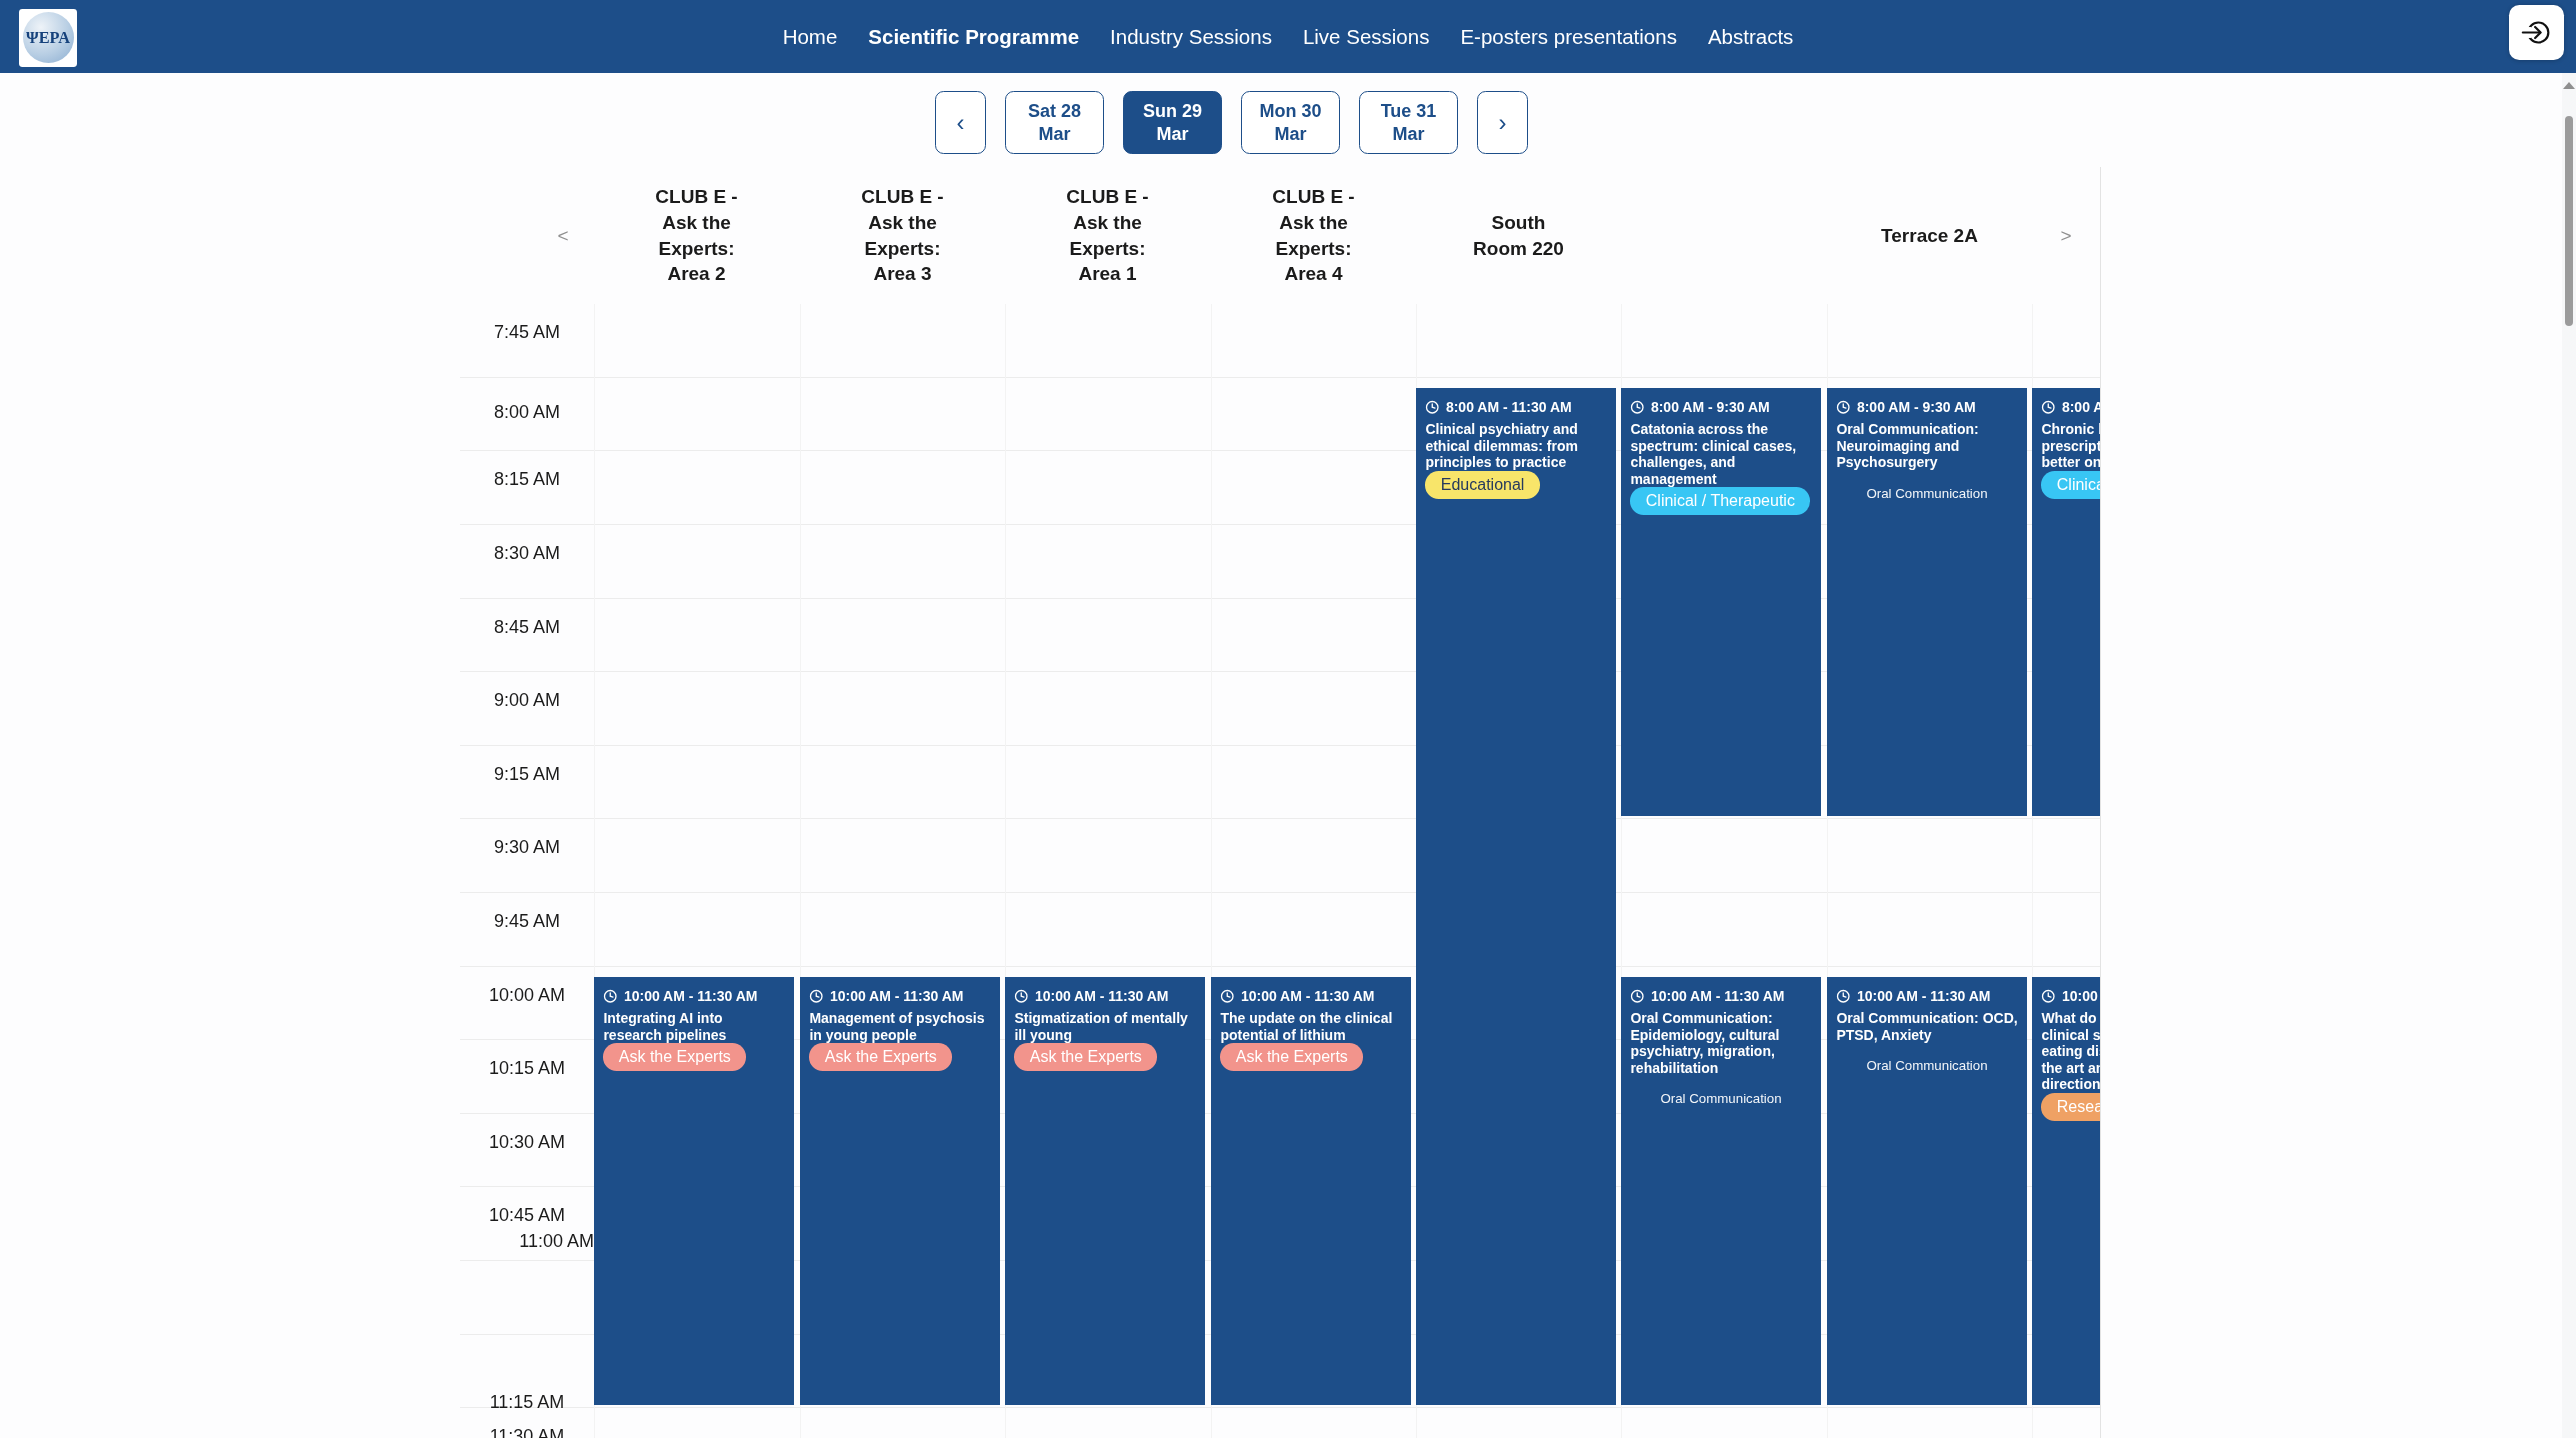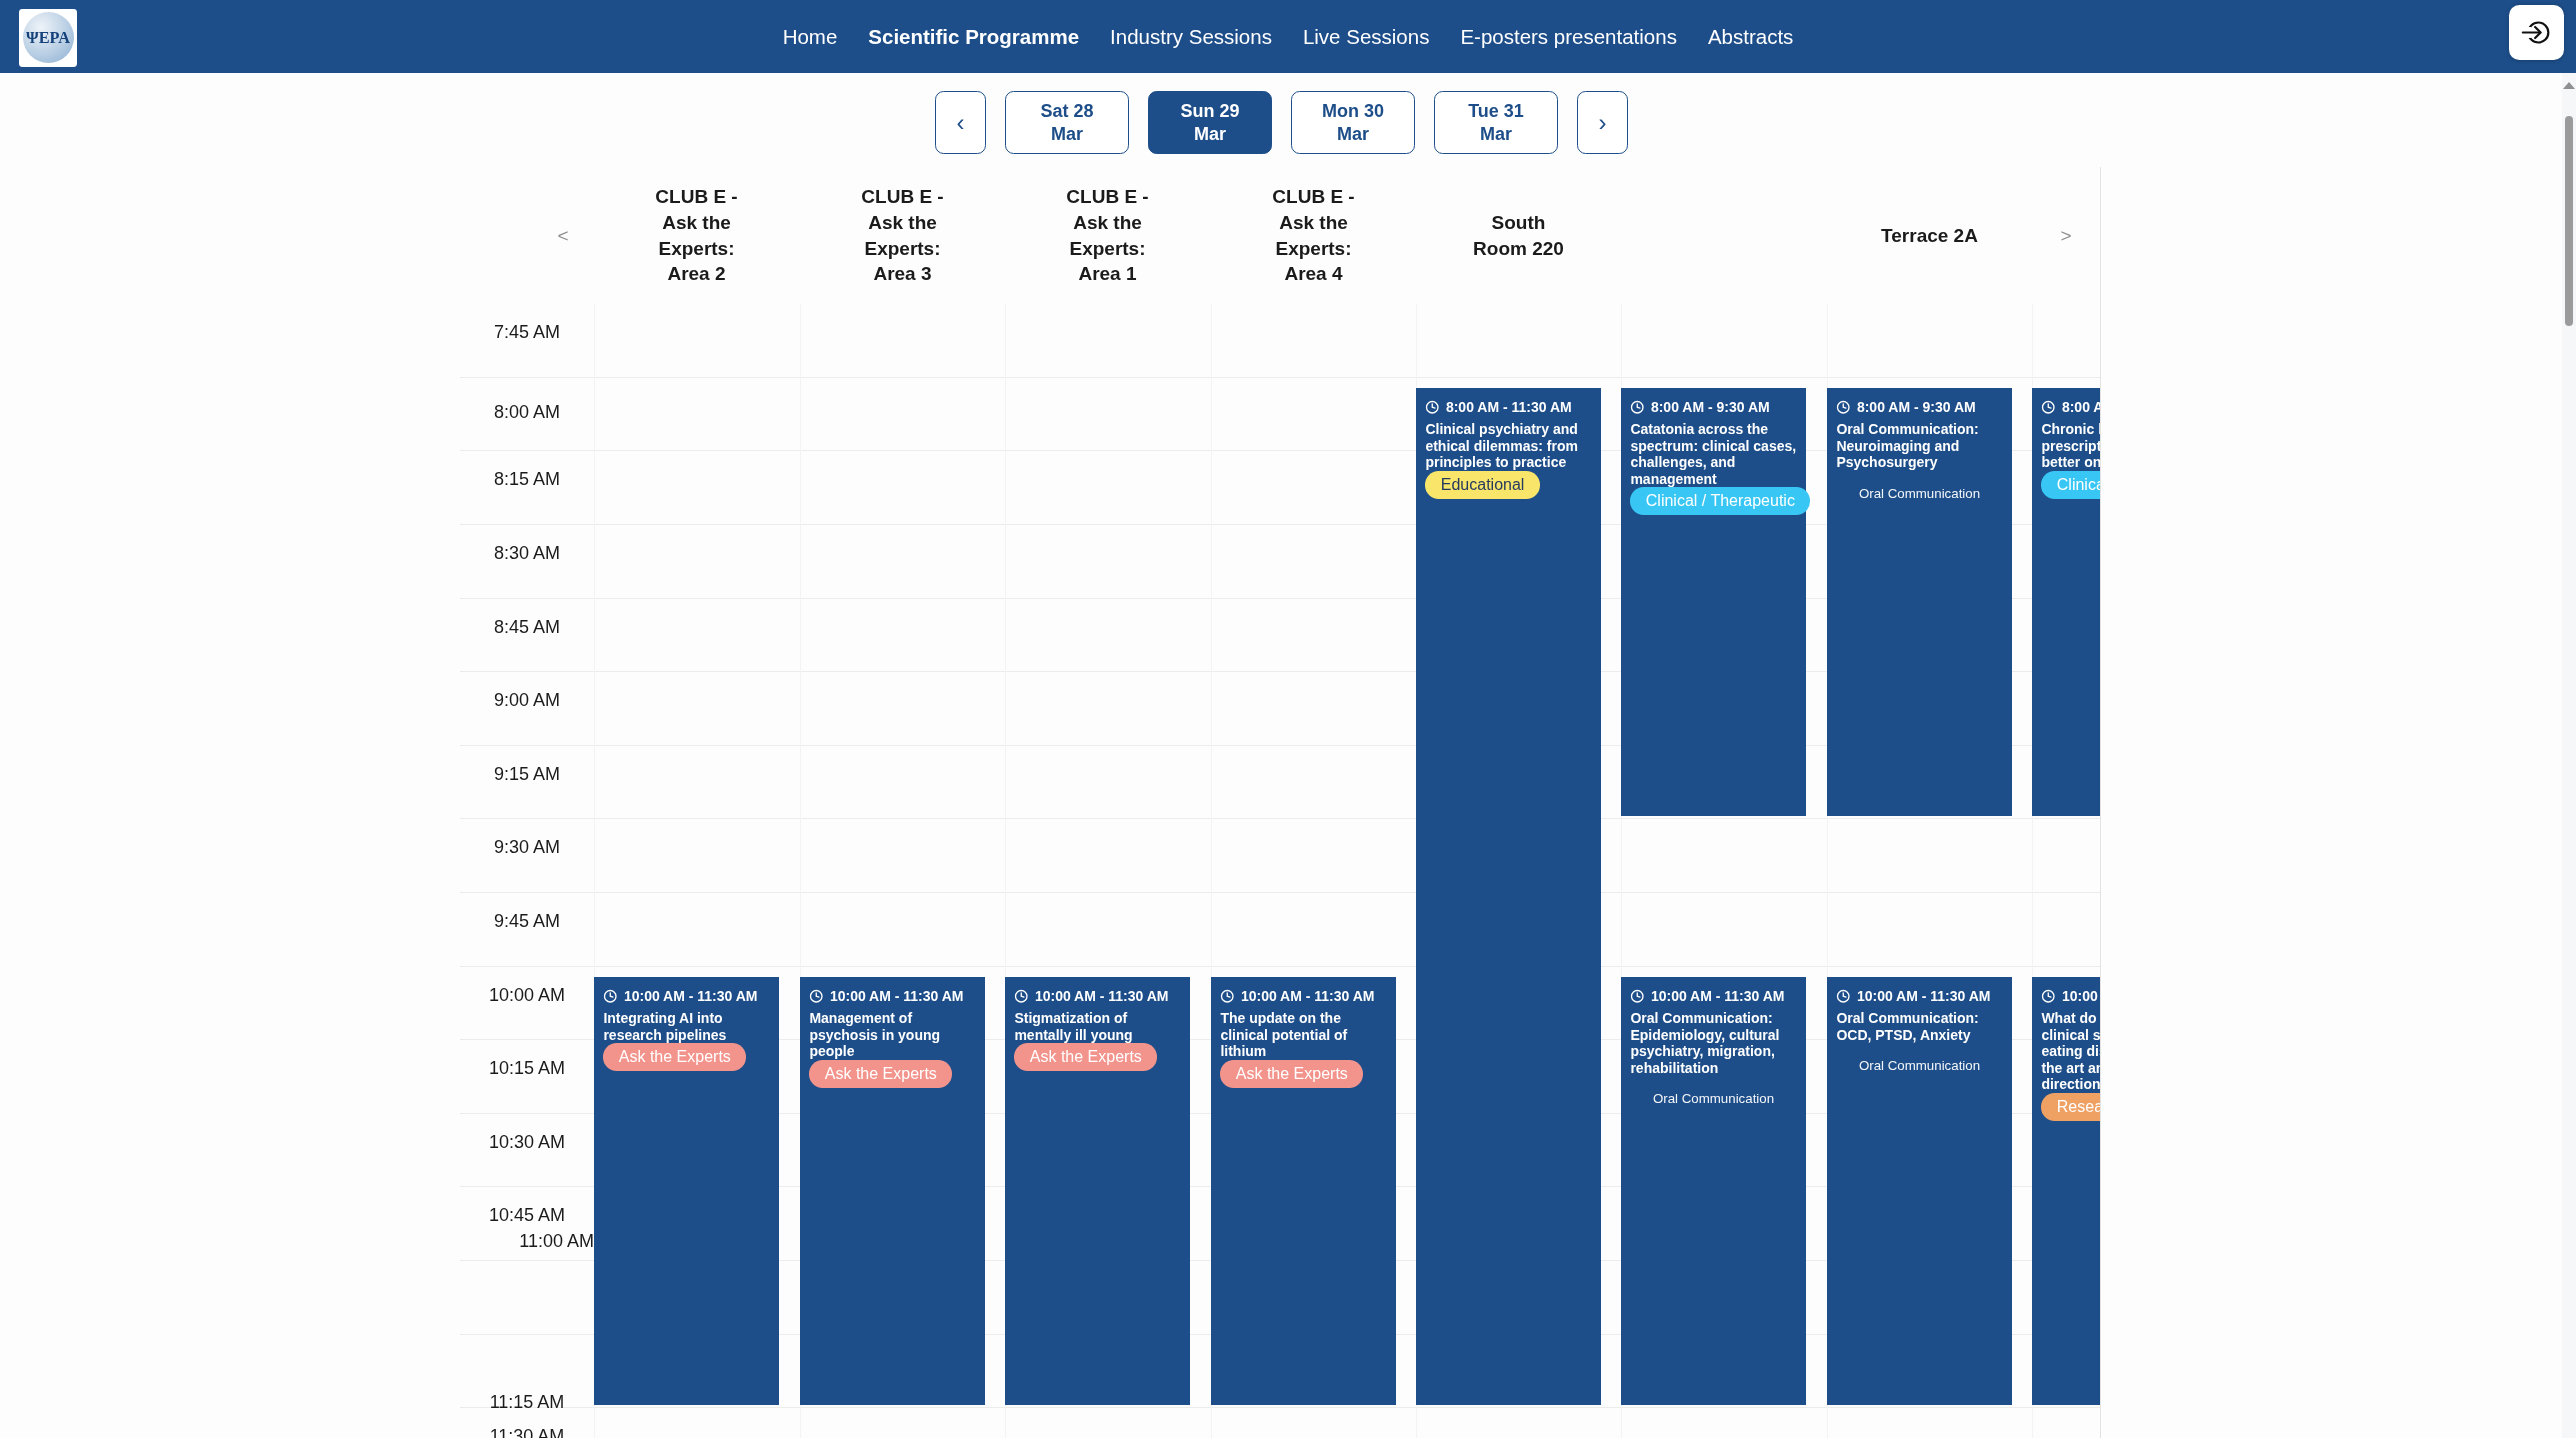--- a/index.html
+++ b/index.html
@@ -17,35 +17,35 @@
     background:radial-gradient(circle at 35% 30%, #eef3f8, #b9cfe4 55%, #89acd0);
     display:flex;align-items:center;justify-content:center;color:#16427c;
     font-family:"Liberation Serif", serif;font-weight:bold;font-size:16.3px;}
   .login-btn{position:absolute;top:5.1px;right:12px;width:55px;height:55px;background:#ffffff;border-radius:10.3px;
     box-shadow:0 0.9px 4.3px rgba(0,0,0,.20);display:flex;align-items:center;justify-content:center;cursor:pointer;z-index:6;}
   
   .date-nav{position:absolute;top:91px;left:935px;display:flex;gap:19px;}
   .date-btn{height:63px;border:0.9px solid #1d4e89;border-radius:8.6px;background:#ffffff;color:#1d4e89;
     font-weight:bold;font-size:18px;line-height:1.25;display:flex;flex-direction:column;align-items:center;justify-content:center;
     cursor:pointer;box-sizing:border-box;}
-  .date-btn.date{width:124px;}
+  .date-btn.date{width:99px;}
   .date-btn.chev{width:51px;font-size:24px;font-weight:normal;}
   .date-btn.selected{background:#1d4e89;color:#ffffff;}
   
   .grid-head{position:absolute;left:460px;top:167px;width:1640px;height:137px;border-right:0.9px solid #e3e3e3;overflow:hidden;}
   .col-label{position:absolute;top:0;height:137px;width:205px;display:flex;align-items:center;justify-content:center;
     text-align:center;font-weight:bold;font-size:19px;color:#1b1b1b;line-height:1.35;}
   .head-arrow{position:absolute;top:0;height:137px;width:34px;display:flex;align-items:center;justify-content:center;
     color:#8f8f8f;font-size:19px;cursor:pointer;}
   
   .grid-body{position:absolute;left:460px;top:304px;width:1640px;height:1135px;border-right:0.9px solid #e3e3e3;overflow:hidden;}
   .row-line{position:absolute;left:0;width:100%;height:0.9px;background:#ececec;}
   .col-line{position:absolute;top:0;bottom:0;width:0.9px;background:#f3f3f3;}
   .time-label{position:absolute;left:0;width:134px;text-align:center;font-size:18px;color:#1b1b1b;transform:translateY(-50%);}
-  .event{position:absolute;width:185px;background:#1d4e89;color:#ffffff;padding:11px 9.4px;box-sizing:border-box;cursor:pointer;}
+  .event{position:absolute;width:200px;background:#1d4e89;color:#ffffff;padding:11px 9.4px;box-sizing:border-box;cursor:pointer;}
   .ev-time{display:flex;align-items:center;gap:6px;font-weight:bold;font-size:14px;white-space:nowrap;}
   .ev-title{font-weight:bold;font-size:14px;line-height:1.18;margin-top:6px;}
   .ev-title .tl{white-space:nowrap;}
   .ev-badge{display:inline-block;padding:5.1px 15.4px;border-radius:13.7px;font-size:16px;white-space:nowrap;}
   .badge-educational{background:#f8e56a;color:#263a5e;}
   .badge-clinical{background:#38c6f4;color:#ffffff;}
   .badge-ask{background:#f2948c;color:#ffffff;}
   .badge-research{background:#efa164;color:#ffffff;}
   .ev-tag{margin-top:15.4px;text-align:center;font-size:13.3px;color:rgba(255,255,255,.95);}
   

